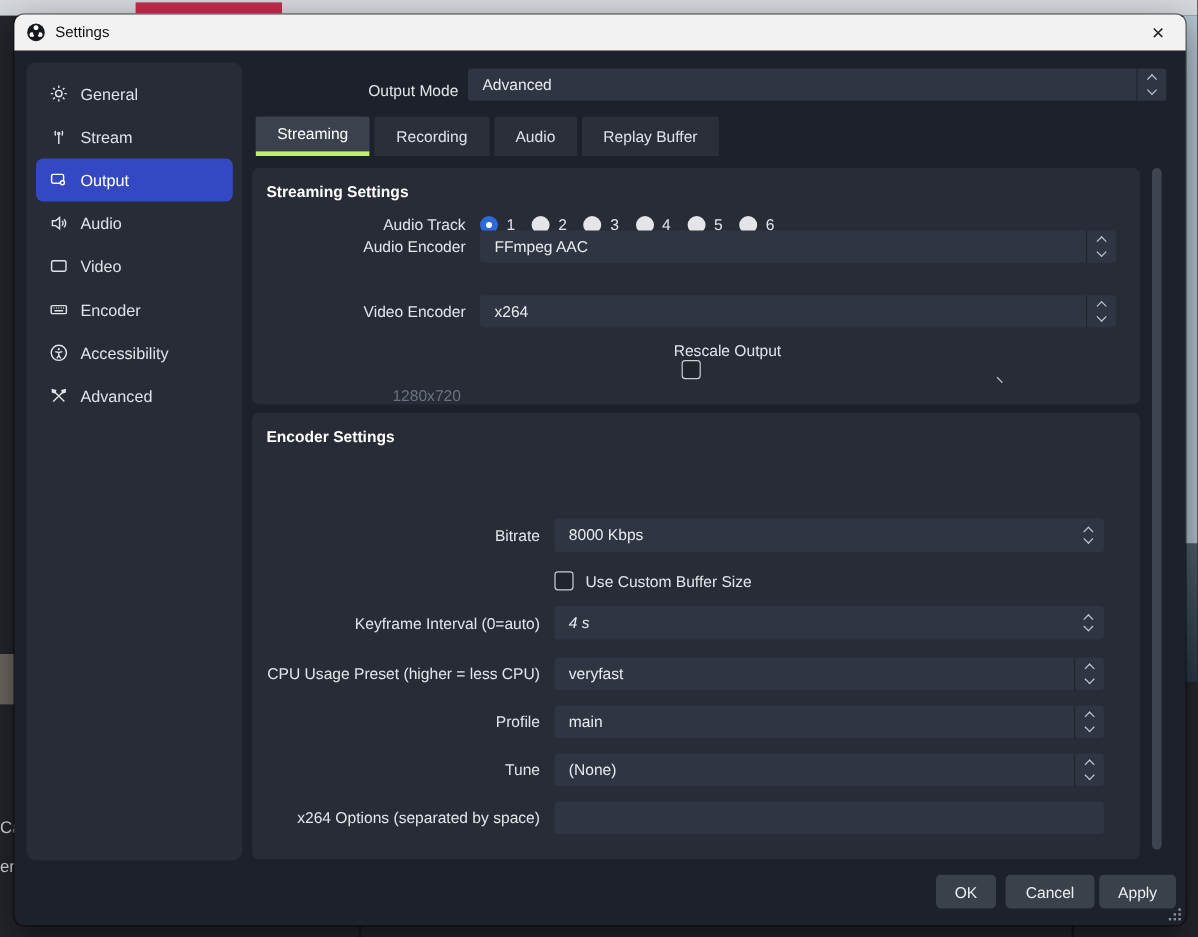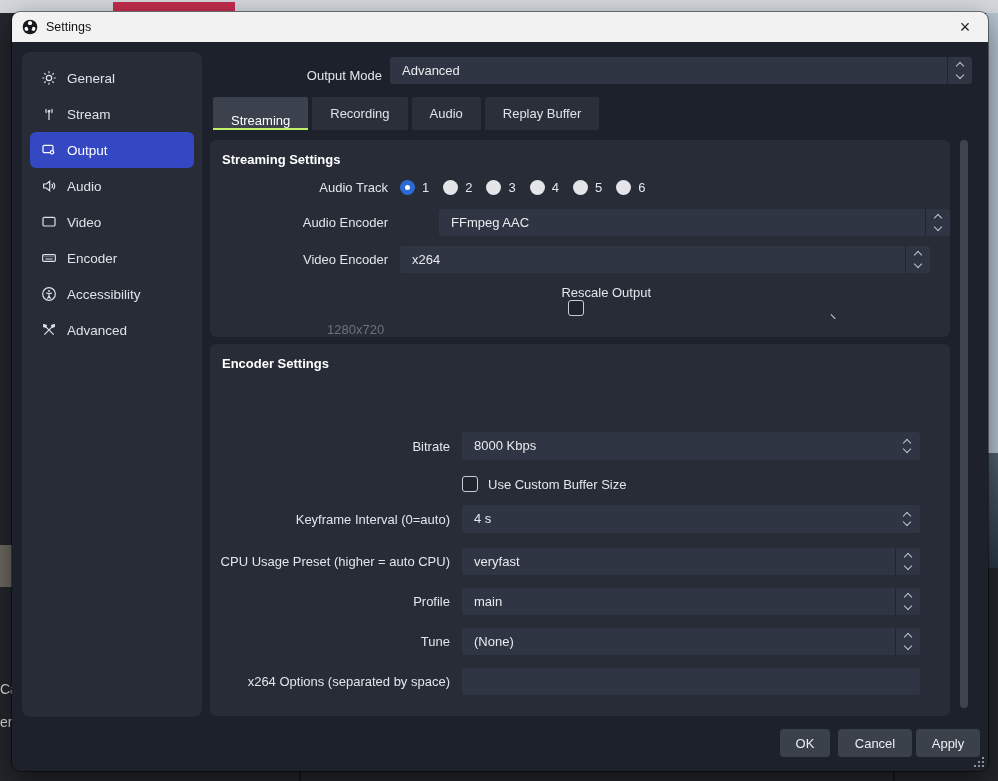--- a/index.html
+++ b/index.html
@@ -39,21 +39,21 @@
   .side-item.selected .ic svg { stroke:#ffffff; }
 
   
   .outmode-label { position:absolute; left:200px; top:50px; width:170px; text-align:right;
                    font-size:13px; color:#e3e5ea; line-height:27px; }
   .outmode-combo { left:378px; top:45px; width:582px; height:27px; }
 
   .tabs { position:absolute; left:201px; top:85px; display:flex; gap:4px; }
   .tab { height:33px; padding:0 18px; background:#2a2f3a; color:#dfe2e7; font-size:13px;
          display:flex; align-items:center; border-radius:2px 2px 0 0; }
-  .tab.active { background:#3b414d; border-bottom:2px solid #bef264; color:#ffffff;align-items:flex-end; }
+  .tab.active { background:#3b414d; border-bottom:4px solid #bef264; color:#ffffff; }
 
   .panel { position:absolute; left:198px; width:740px; background:#272c36; border-radius:6px; }
   .panel-streaming { top:128px; height:197px; }
   .panel-encoder { top:332px; height:372px; }
   .panel-title { position:absolute; left:12px; top:12px; font-size:13px; font-weight:bold; color:#ffffff; }
 
   .row { position:absolute; left:0; width:100%; display:flex; align-items:center; }
   .row .lab { text-align:right; font-size:13px; color:#e3e5ea; flex:none; }
   .p1 .lab { width:178px; margin-right:12px; }
   .p2 .lab { width:240px; margin-right:12px; }
@@ -253,21 +253,21 @@
             <i class="radio"></i>
             <span>5</span>
           </span>
         <span class="radio-opt">
             <i class="radio"></i>
             <span>6</span>
           </span>
       </span>
     </div>
 
-    <div class="row" style="top:69px; height:27px;gap:39px;">
+    <div class="row" style="top:52px; height:27px;">
       <span class="lab">Audio Encoder</span>
       <span class="ctl combo">
         <span class="val">FFmpeg AAC</span>
         <span class="btn">
             <i class="chv u"></i>
             <i class="chv d"></i>
           </span>
       </span>
     </div>
 
@@ -308,29 +308,29 @@
     </div>
 
     <div class="row" style="top:131px; height:18px;">
       <span class="lab"></span>
       <span class="checkbox"></span>
       <span class="check-row-label">Use Custom Buffer Size</span>
     </div>
 
     <div class="row" style="top:161px; height:28px;">
       <span class="lab">Keyframe Interval (0=auto)</span>
-      <span class="ctl spin" style="height:28px;">
+      <span class="ctl spin" style="height:28px;font-style:italic;">
         <span class="val" style="line-height:28px;">4 s</span>
         <i class="chv u up"></i>
         <i class="chv d dn"></i>
       </span>
     </div>
 
     <div class="row" style="top:204px; height:27px;">
-      <span class="lab">CPU Usage Preset (higher = auto CPU)</span>
+      <span class="lab">CPU Usage Preset (higher = less CPU)</span>
       <span class="ctl combo">
         <span class="val">veryfast</span>
         <span class="btn">
             <i class="chv u"></i>
             <i class="chv d"></i>
           </span>
       </span>
     </div>
 
     <div class="row" style="top:244px; height:27px;">

